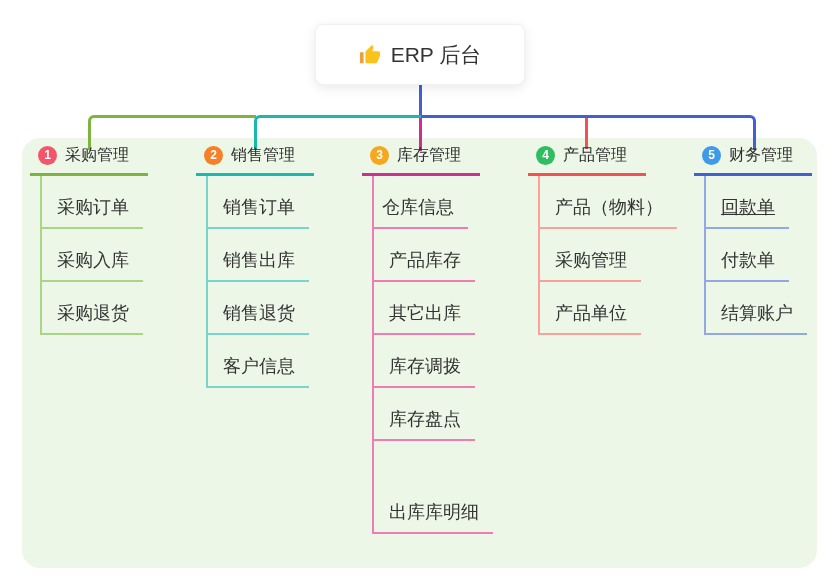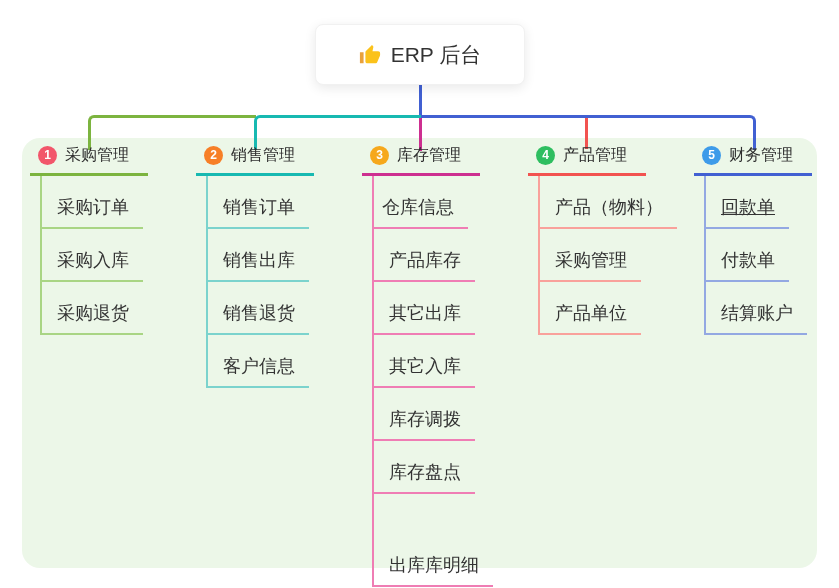--- a/index.html
+++ b/index.html
@@ -108,21 +108,20 @@
 
   <div class="branch">
     <div class="branch-title" style="border-bottom-color: rgb(205, 47, 144);">
       <span class="badge" style="background: rgb(246, 168, 28);">3</span>
       <span class="branch-label">库存管理</span>
     </div>
     <ul class="children" style="border-left-color: rgb(239, 125, 180);">
           <li style="border-bottom-color: rgb(239, 125, 180); padding-left: 8px;">仓库信息</li>
           <li style="border-bottom-color: rgb(239, 125, 180); text-align: center;">产品库存</li>
           <li style="border-bottom-color: rgb(239, 125, 180);">其它出库</li>
-          <li style="border-bottom-color: rgb(239, 125, 180);">其它入库</li>
           <li style="border-bottom-color: rgb(239, 125, 180);">库存调拨</li>
           <li style="border-bottom-color: rgb(239, 125, 180);">库存盘点</li>
           <li style="border-bottom-color: rgb(239, 125, 180); margin-top: 40px;">出库库明细</li>
         </ul>
   </div>
 
   <div class="branch">
     <div class="branch-title" style="border-bottom-color: rgb(242, 83, 80);">
       <span class="badge" style="background: rgb(46, 190, 96);">4</span>
       <span class="branch-label">产品管理</span>

